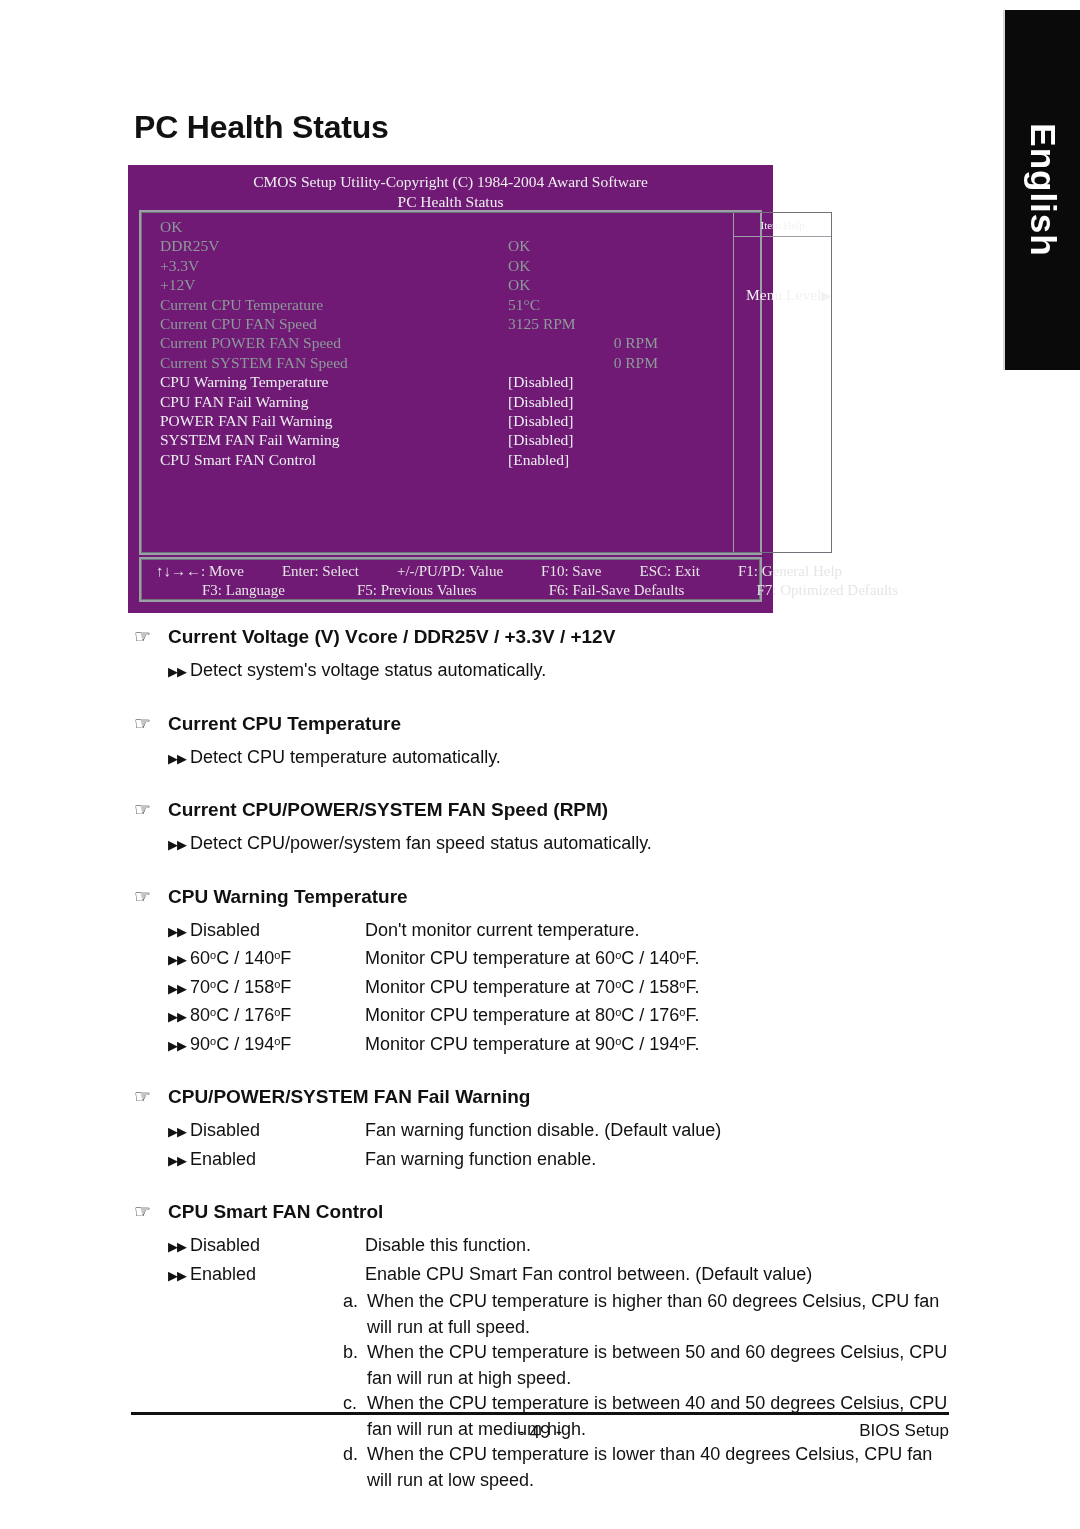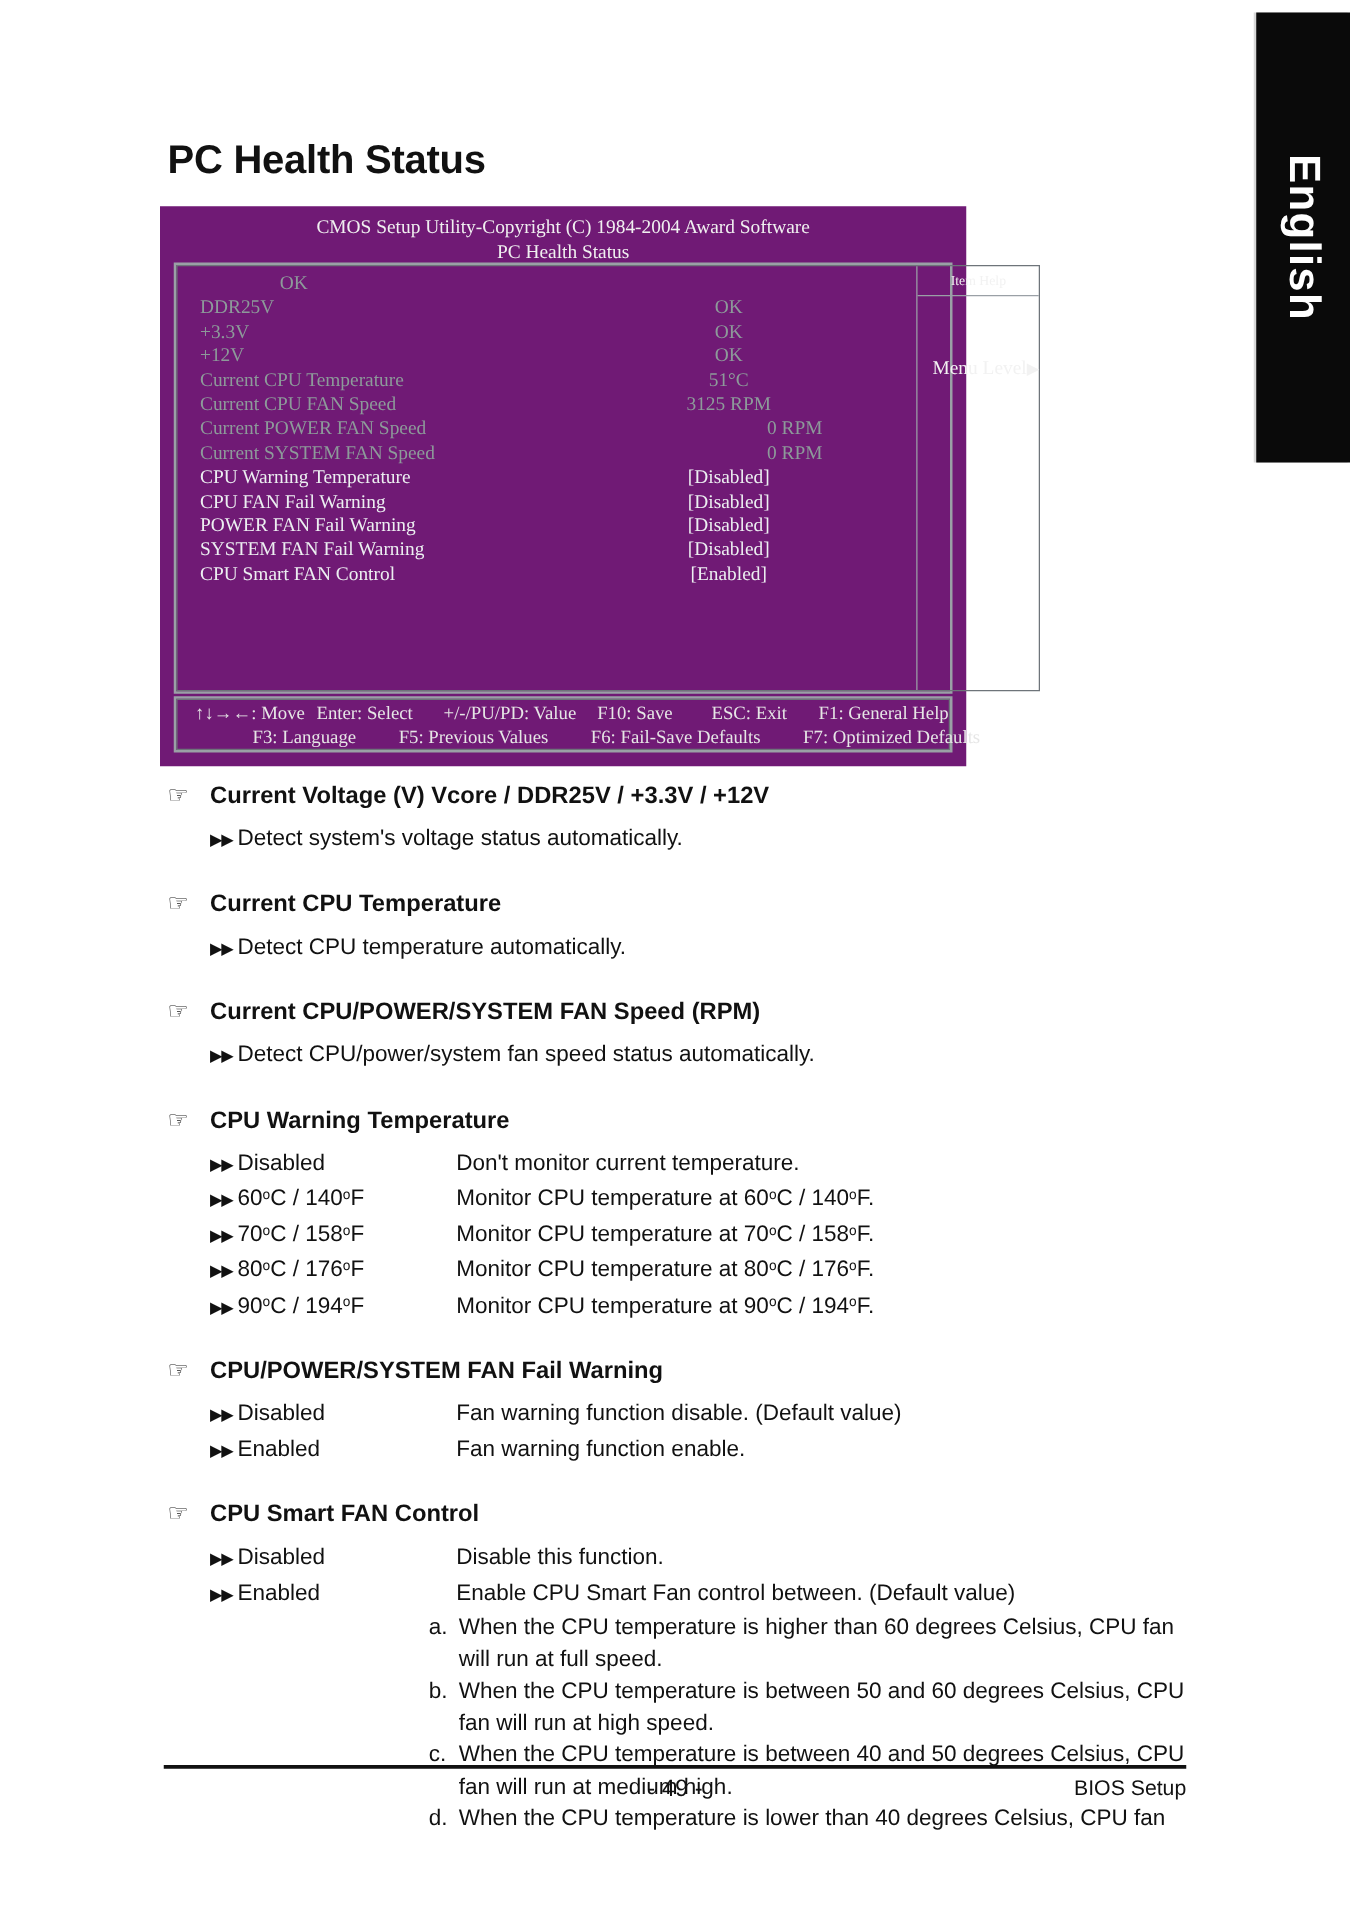--- a/index.html
+++ b/index.html
@@ -98,21 +98,21 @@
     box-sizing: border-box;
     padding: 4px 0 0 18px;
   }
   .bios-row {
     display: flex;
     font-size: 15.5px;
     line-height: 19.4px;
     white-space: nowrap;
   }
   .bios-row .rk { width: 348px; }
-  .bios-row .rv { width: 150px; text-align: center; }
+  .bios-row .rv { width: 150px; }
   .bios-row.dim { color: #8d9a9a; }
   .bios-row.lit { color: #eceff1; }
   .rv.right { text-align: right; }
 
   .bios-right {
     flex: 1;
     box-sizing: border-box;
   }
   .item-help-title {
     text-align: center;
@@ -146,20 +146,21 @@
   .bios-footer-inner {
     border: 1px solid #6e747a;
     height: 100%;
     box-sizing: border-box;
     padding-top: 2px;
   }
   .fkrow {
     display: flex;
     line-height: 19px;
     white-space: nowrap;
+    gap: 38px;
   }
   .fkrow span { display: inline-block; }
 
   
   .doc {
     position: absolute;
     left: 0;
     top: 624px;
     width: 1080px;
     color: #111111;
@@ -457,17 +458,21 @@
       <span class="sub-text">When the CPU temperature is between 40 and 50 degrees Celsius, CPU</span>
     </div>
     <div class="sub-item">
       <span class="sub-letter"></span>
       <span class="sub-text">fan will run at medium high.</span>
     </div>
     <div class="sub-item">
       <span class="sub-letter">d.</span>
       <span class="sub-text">When the CPU temperature is lower than 40 degrees Celsius, CPU fan</span>
     </div>
+    <div class="sub-item">
+      <span class="sub-letter"></span>
+      <span class="sub-text">will run at low speed.</span>
+    </div>
   </div>
 
 <div class="footer-rule"></div>
 <div class="footer-page">- 49 -</div>
 <div class="footer-right">BIOS Setup</div>
 
 </body></html>

